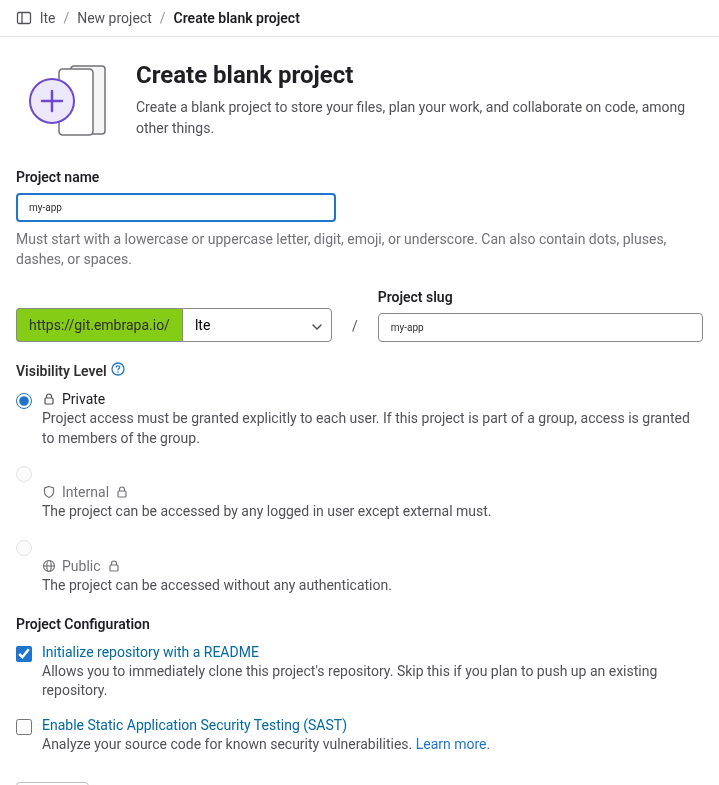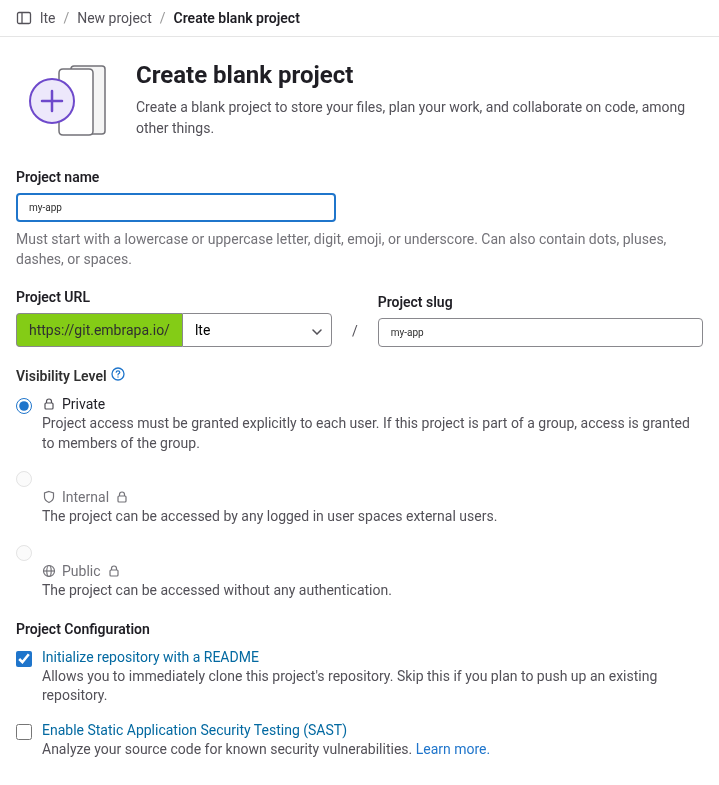--- a/index.html
+++ b/index.html
@@ -148,21 +148,20 @@
   </div>
 
   <div class="form-group">
     <label class="form-label">Project name</label>
     <input type="text" class="text-input focused narrow" value="my-app" style="">
     <p class="help-text">Must start with a lowercase or uppercase letter, digit, emoji, or underscore. Can also contain dots, pluses, dashes, or spaces.</p>
   </div>
 
   <div class="url-row form-group">
     <div class="url-col-left">
-      <label class="form-label">Project URL</label>
       <div class="url-input-group">
         <span class="url-prefix">https://git.embrapa.io/</span>
         <div class="select-wrap">
           <select class="url-select">
             <option>lte</option>
           </select>
           <span class="select-chevron">
             <svg width="10" height="6" viewBox="0 0 10 6">
                 <path d="M1 1 L5 5 L9 1" stroke="#535158" stroke-width="1.5" fill="none" stroke-linecap="round"></path>
               </svg>
@@ -214,21 +213,21 @@
                 </svg>
             </span>
             <span>Internal</span>
             <span class="small-icon">
               <svg width="14" height="14" viewBox="0 0 14 14">
                   <rect x="3" y="6" width="8" height="6" rx="1" stroke="#737278" stroke-width="1.2" fill="none"></rect>
                   <path d="M4.5 6 V4.5 Q4.5 2 7 2 Q9.5 2 9.5 4.5 V6" stroke="#737278" stroke-width="1.2" fill="none"></path>
                 </svg>
             </span>
           </div>
-          <p class="radio-desc">The project can be accessed by any logged in user spaces external users.</p>
+          <p class="radio-desc">The project can be accessed by any logged in user except external must.</p>
         </div>
       </div>
       <div class="radio-item">
         <input type="radio" name="visibility" class="radio-input" disabled="" style="">
         <div class="radio-content">
           <div class="radio-label disabled">
             <span class="small-icon">
               <svg width="14" height="14" viewBox="0 0 14 14">
                   <circle cx="7" cy="7" r="5.5" stroke="#737278" stroke-width="1.2" fill="none"></circle>
                   <ellipse cx="7" cy="7" rx="2.2" ry="5.5" stroke="#737278" stroke-width="1.2" fill="none"></ellipse>

